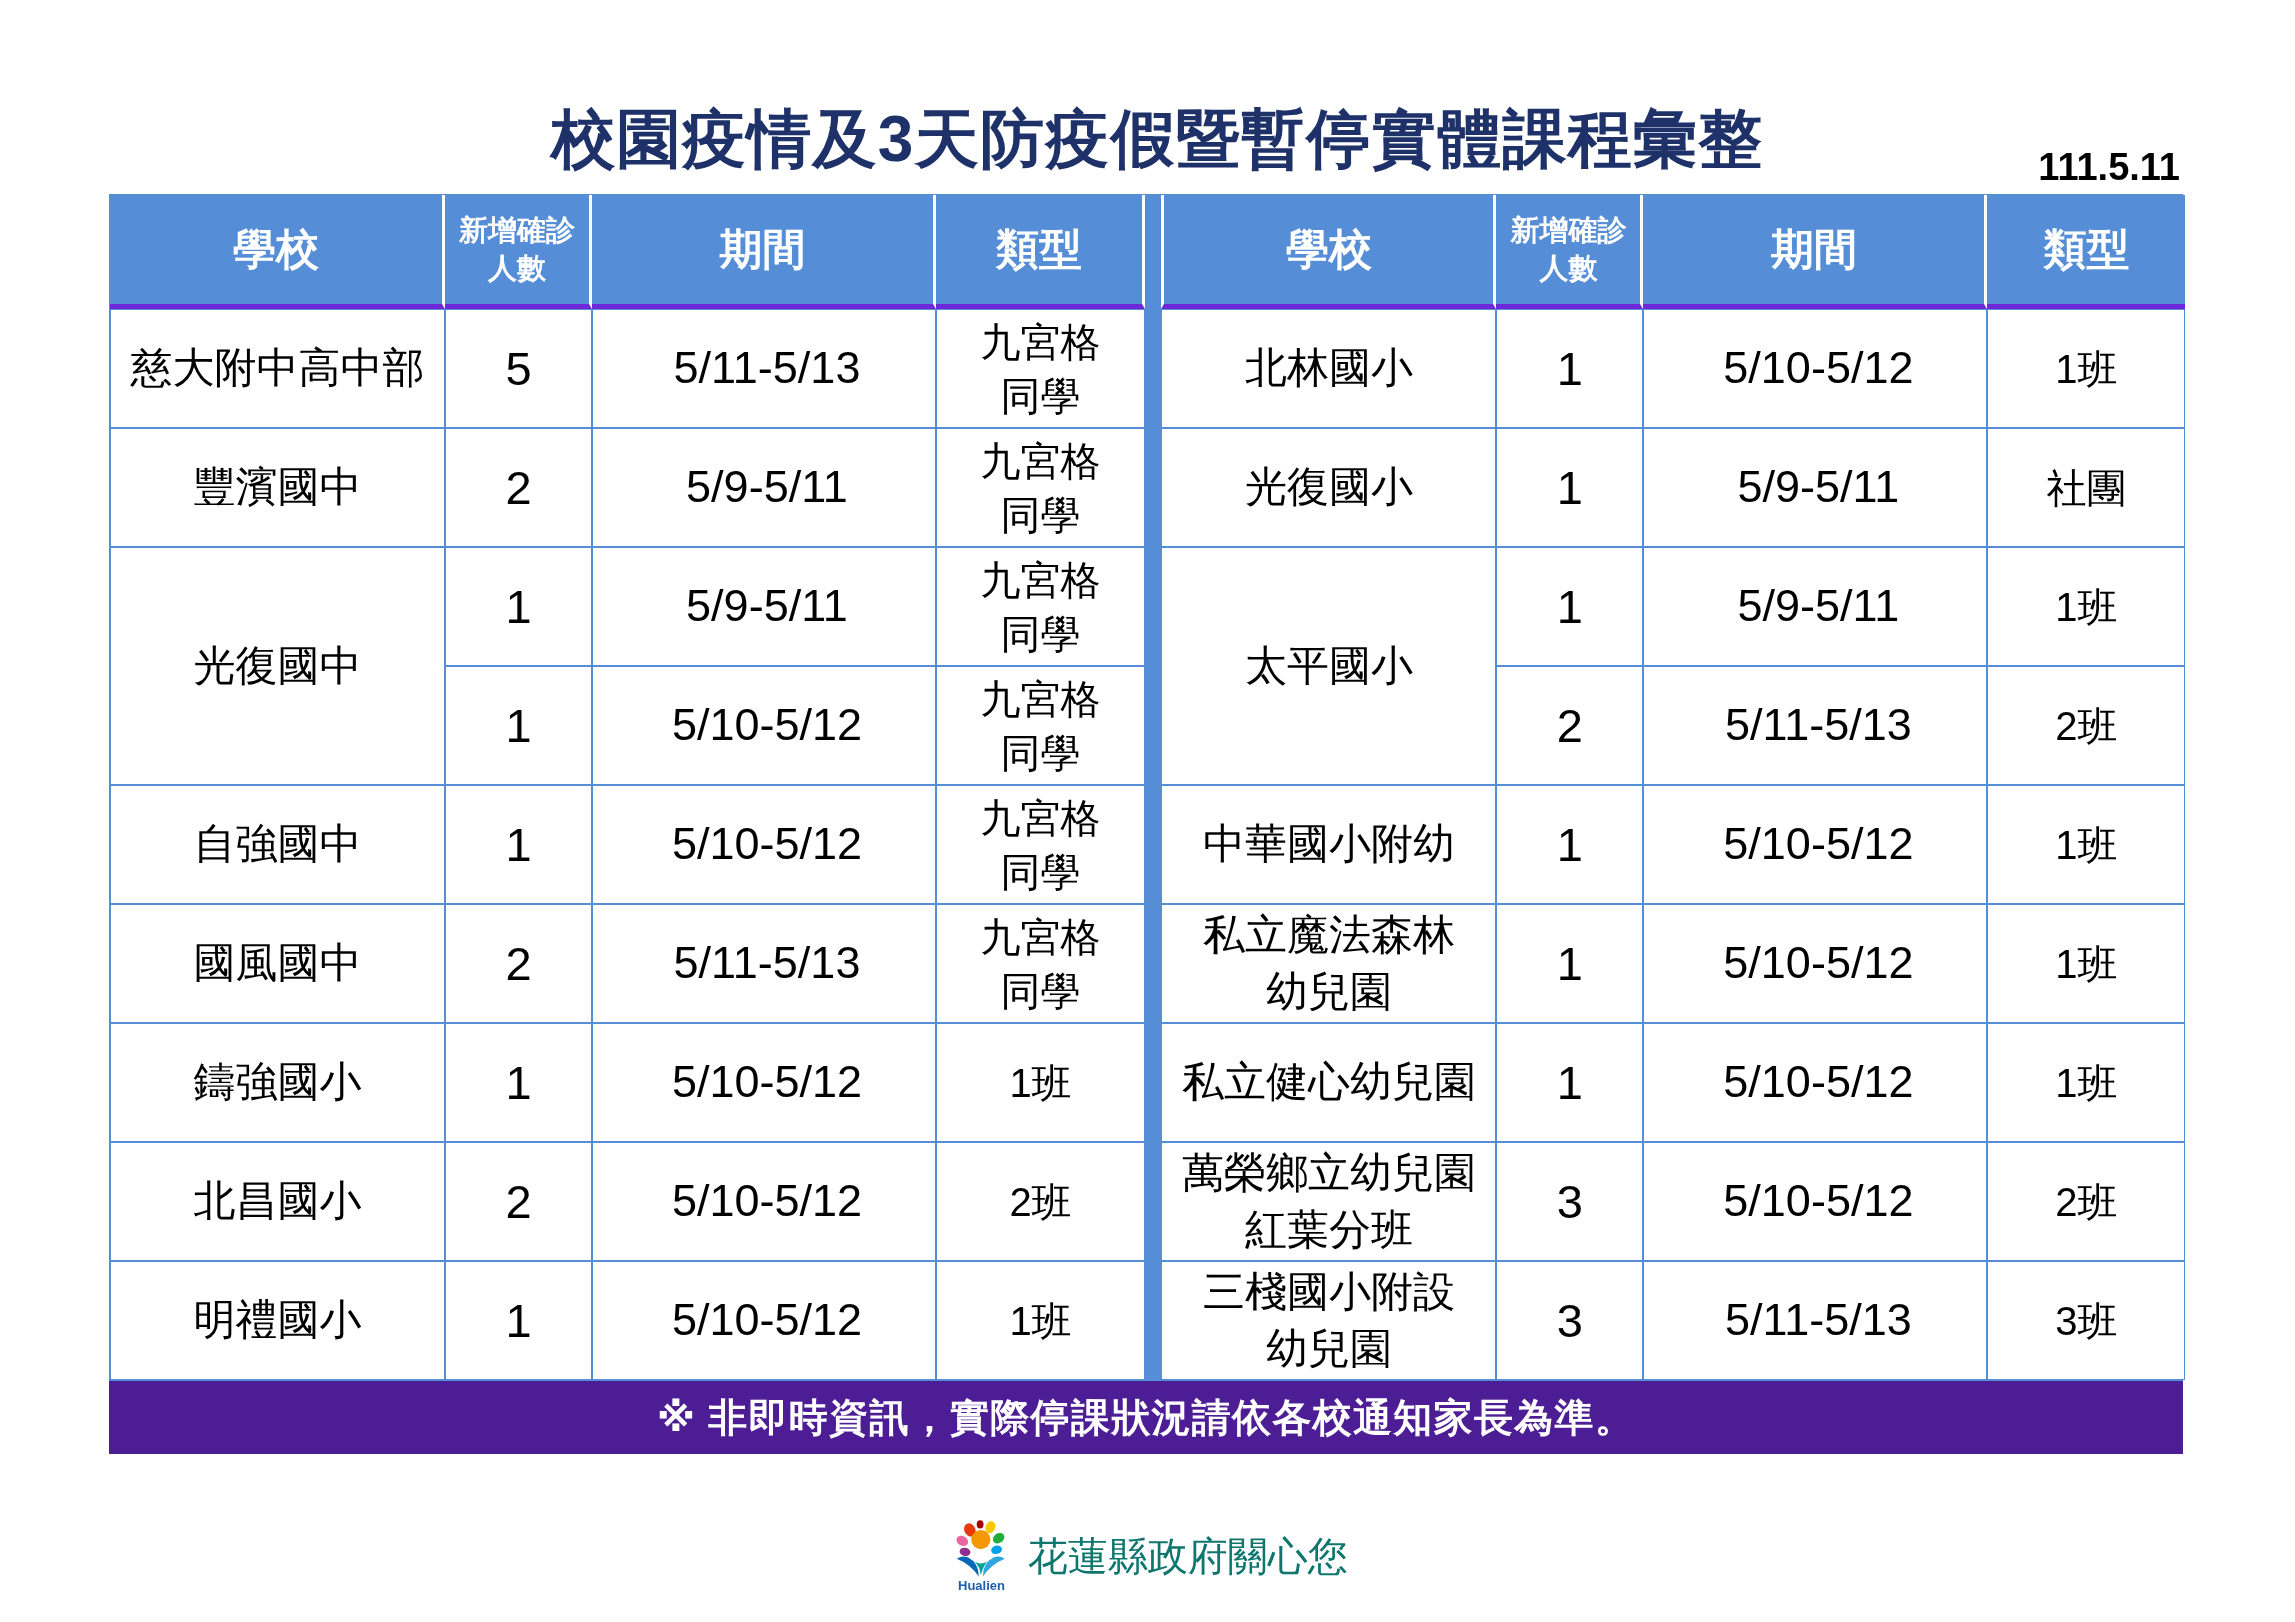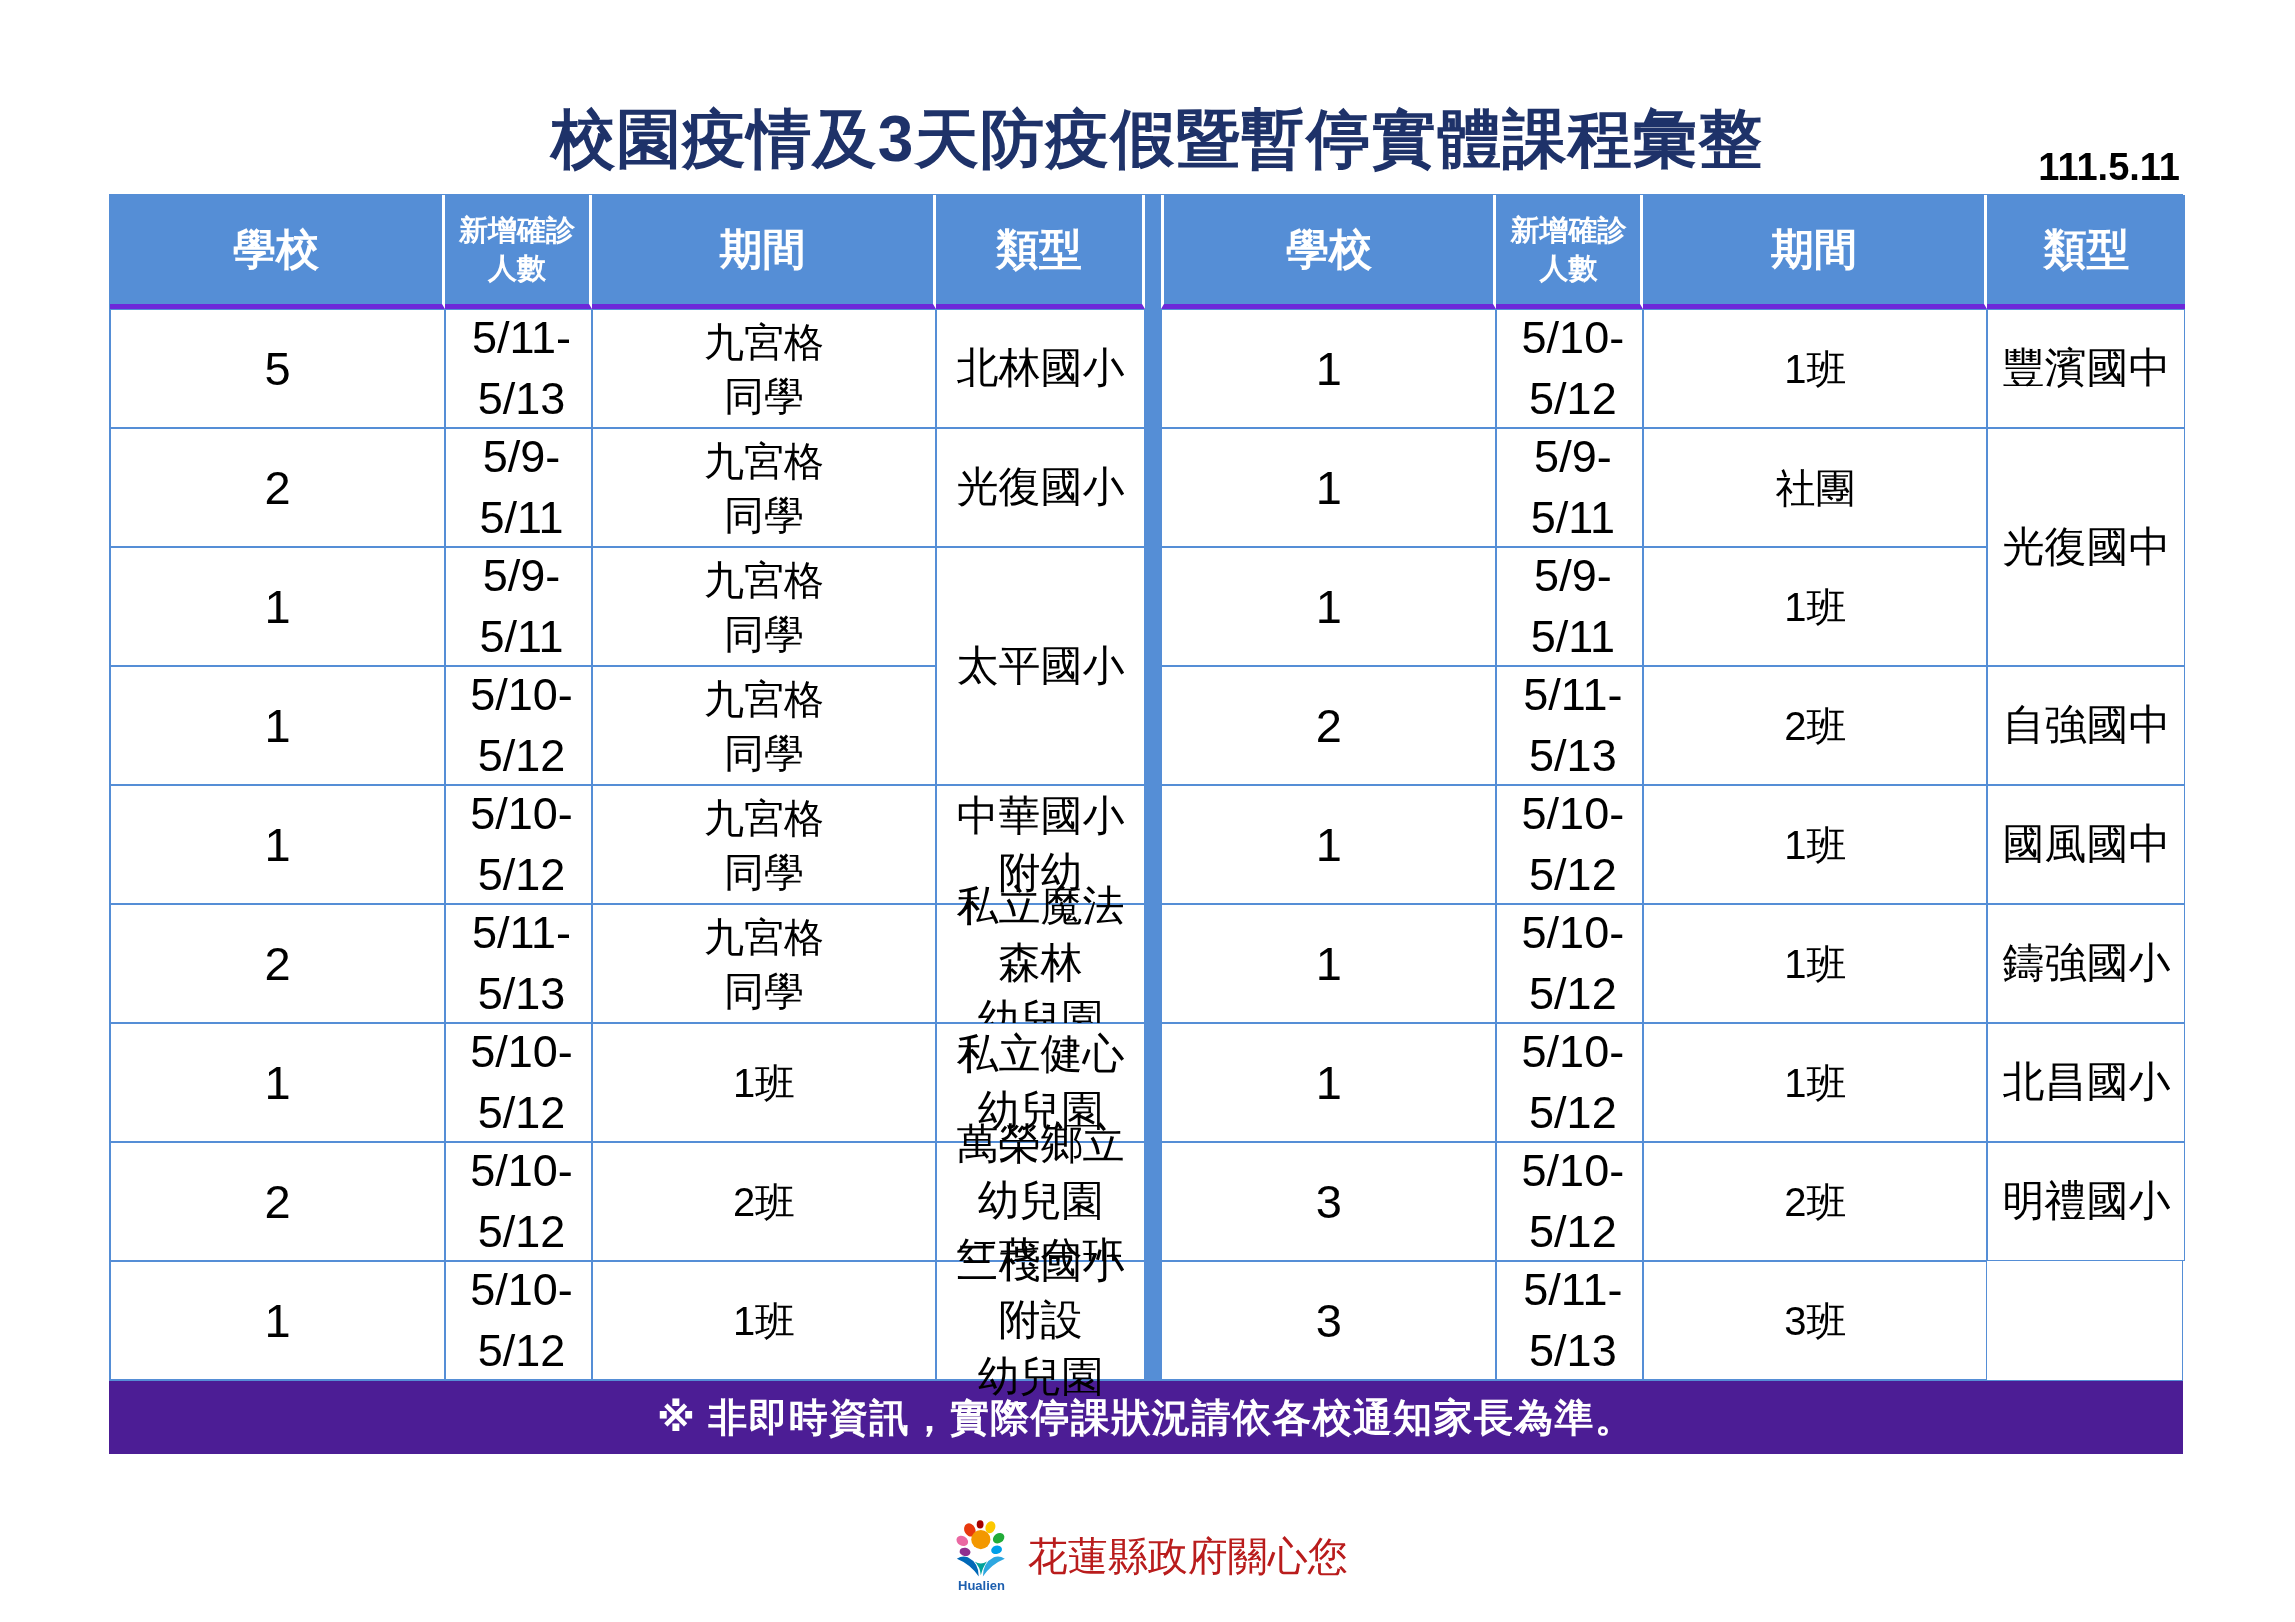--- a/index.html
+++ b/index.html
@@ -88,21 +88,21 @@
   }
 
   .brand {
     position: absolute;
     left: 0; top: 1519px; width: 100%;
     display: flex; align-items: center; justify-content: center;
     gap: 11.4px;
   }
   .brand-caption {
     font-size: 40px;
-    color: #b91c1c;
+    color: #0f766e;
   }
 </style>
 </head>
 <body>
 
 <div class="title">校園疫情及3天防疫假暨暫停實體課程彙整</div>
 <div class="date">111.5.11</div>
 
 <div class="tbl">
   <div class="grid">
@@ -113,20 +113,21 @@
     <div class="h h-small sep-r">新增確診
 人數</div>
     <div class="h h-big sep-r">期間</div>
     <div class="h h-big sep-r">類型</div>
     <div class="h h-big sep-l sep-r">學校</div>
     <div class="h h-small sep-r">新增確診
 人數</div>
     <div class="h h-big sep-r">期間</div>
     <div class="h h-big">類型</div>
 
+    <div class="c school">慈大附中高中部</div>
     <div class="c num">5</div>
     <div class="c period">5/11-5/13</div>
     <div class="c type">九宮格
 同學</div>
     <div class="c school">北林國小</div>
     <div class="c num">1</div>
     <div class="c period">5/10-5/12</div>
     <div class="c type">1班</div>
 
     <div class="c school">豐濱國中</div>

